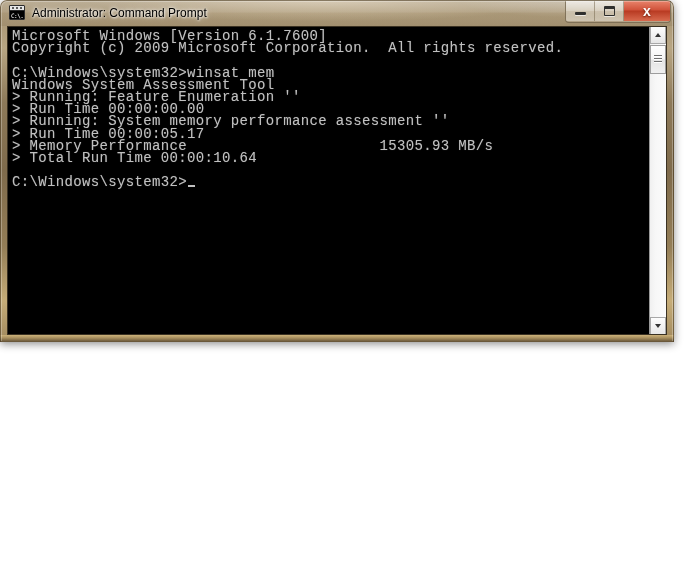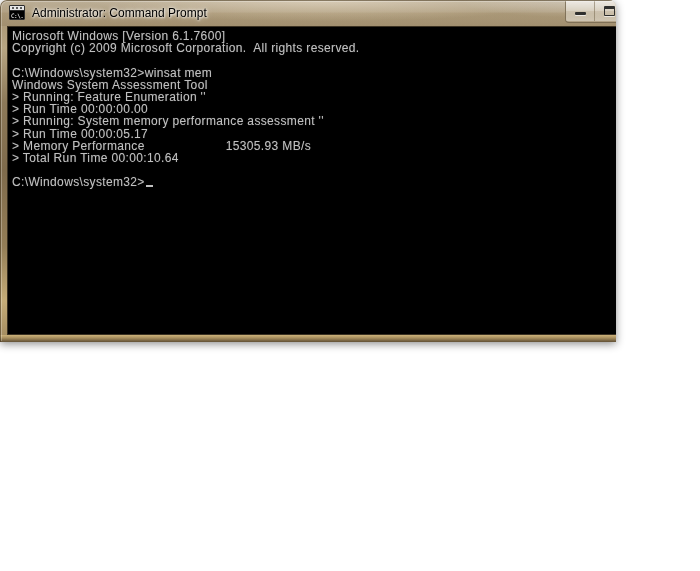--- a/index.html
+++ b/index.html
@@ -18,21 +18,21 @@
     left: 0; top: 0;
     width: 700px; height: 571px;
     background: #ffffff;
   }
 
   
   #cmd-window {
     position: absolute;
     left: 0px;
     top: 0px;
-    width: 616px;
+    width: 674px;
     height: 342px;
     box-sizing: border-box;
     border-radius: 7px 7px 0 0;
     background:
       linear-gradient(180deg,
         rgba(152,132,96,0.92) 0%,
         rgba(176,156,118,0.90) 14%,
         rgba(131,110,75,0.92) 30%,
         rgba(120,99,66,0.95) 50%,
         rgba(142,119,78,0.95) 72%,
@@ -215,22 +215,22 @@
     width: 643px;
     height: 100%;
     background: #000000;
     overflow: hidden;
   }
   #console-text {
     position: absolute;
     left: 4px;
     top: 3px;
     margin: 0;
-    font-family: Liberation Sans, sans-serif;
-    font-size: 12px;
+    font-family: Liberation Mono, monospace;
+    font-size: 14px;
     line-height: 12.2px;
     letter-spacing: 0.35px;
     color: #c0c0c0;
     white-space: pre;
     text-shadow: 0 0 1px rgba(190,190,190,0.35);
   }
   #cursor {
     display: inline-block;
     width: 7px;
     height: 2px;

